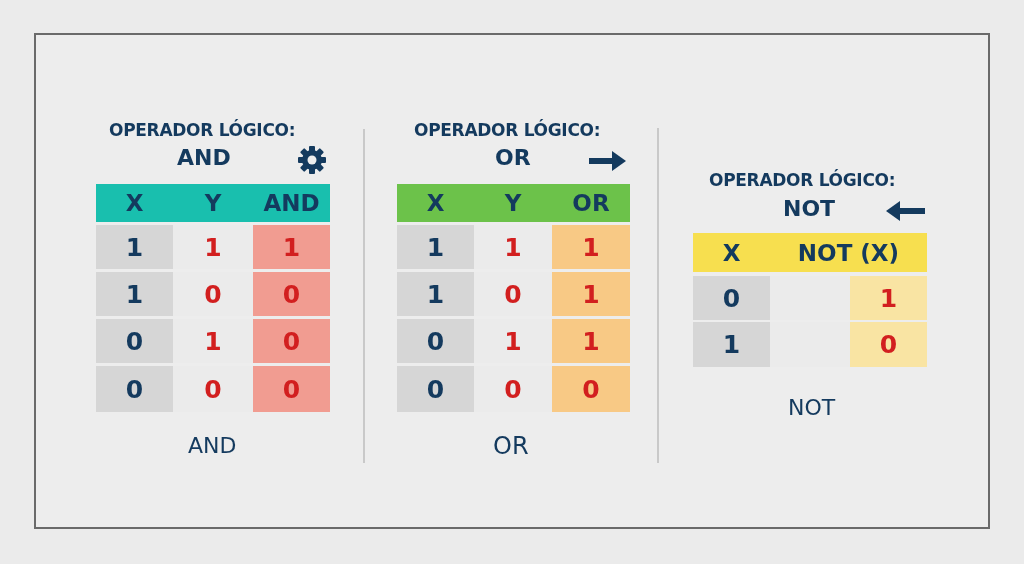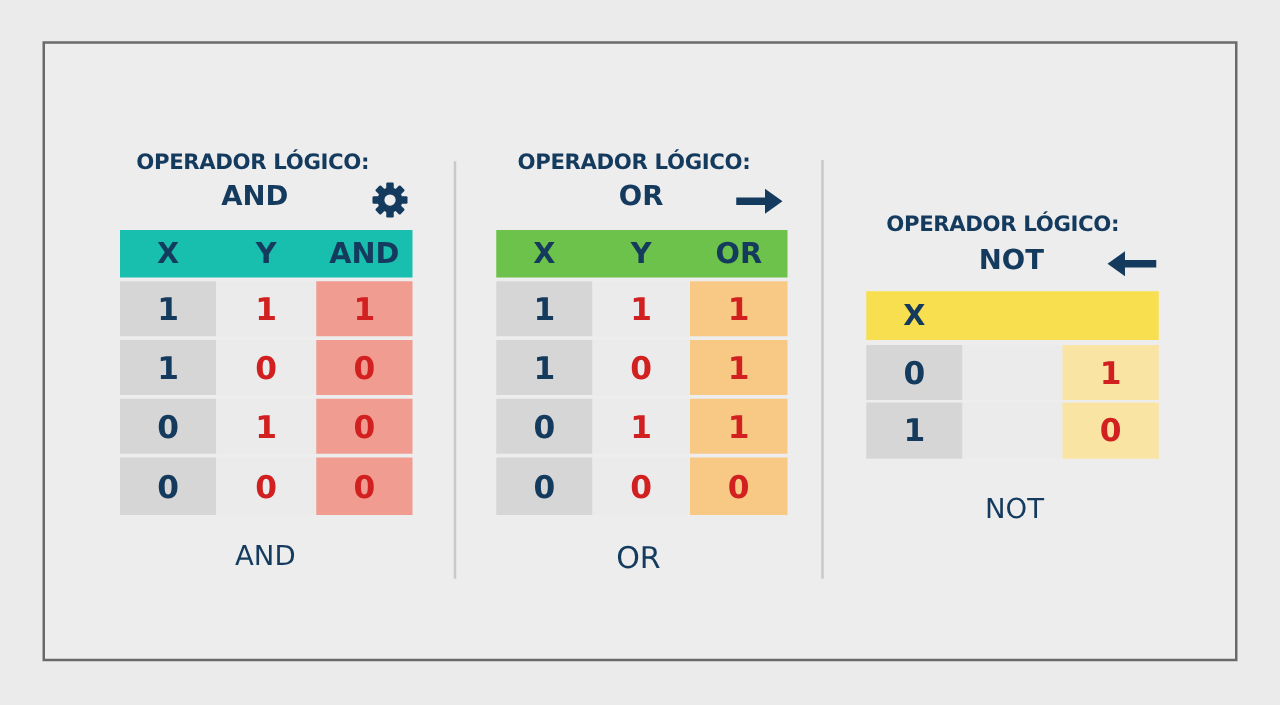--- a/index.html
+++ b/index.html
@@ -175,20 +175,21 @@
   <div class="op-title" style="left:709px; top:170px;">OPERADOR LÓGICO:</div>
   <div class="op-name" style="left:783px; top:196px;">NOT</div>
   <svg class="icon" style="left:884px; top:200px;" width="42" height="22" viewBox="0 0 42 22">
     <polygon points="16,1 2,11 16,21" fill="#143a5e"></polygon>
     <rect x="14" y="8" width="27" height="6" fill="#143a5e"></rect>
   </svg>
 
   <div class="tbl" style="left:693px; top:233px; width:234px; height:134px;">
     <div class="thead" style="width:234px; height:39px; background:#f7df4f;">
       <div class="th" style="width:77px;">X</div>
+      <div class="th" style="width:157px;">NOT (X)</div>
     </div>
     <div class="row" style="top:43px; height:44px;">
       <div class="cell c-x" style="width:77px;">0</div>
       <div class="cell c-y" style="width:80px;"></div>
       <div class="cell c-not" style="width:77px;">1</div>
     </div>
     <div class="row" style="top:89px; height:45px;">
       <div class="cell c-x" style="width:77px;">1</div>
       <div class="cell c-y" style="width:80px;"></div>
       <div class="cell c-not" style="width:77px;">0</div>

